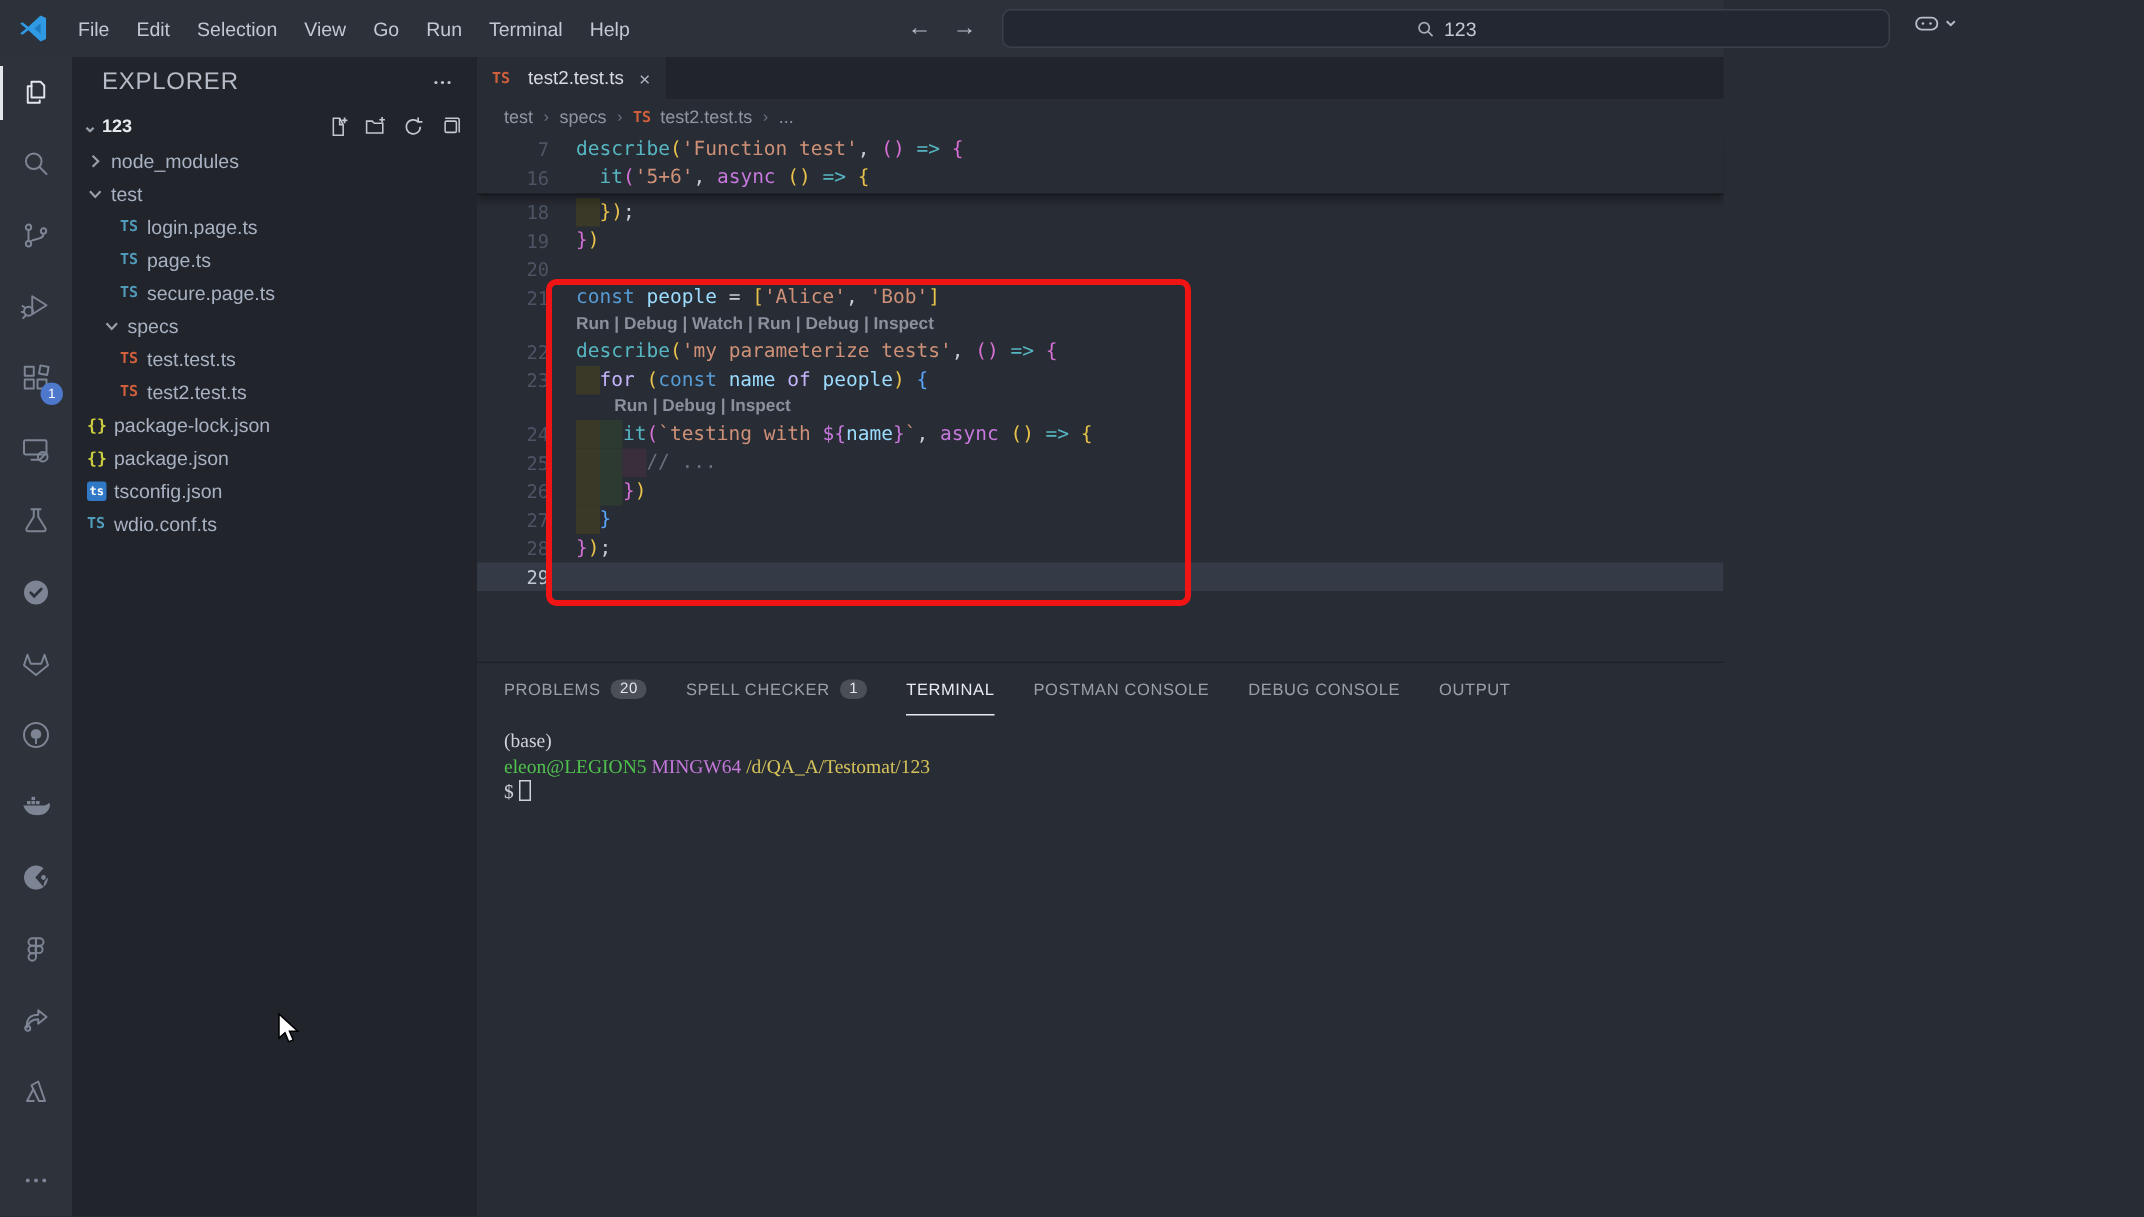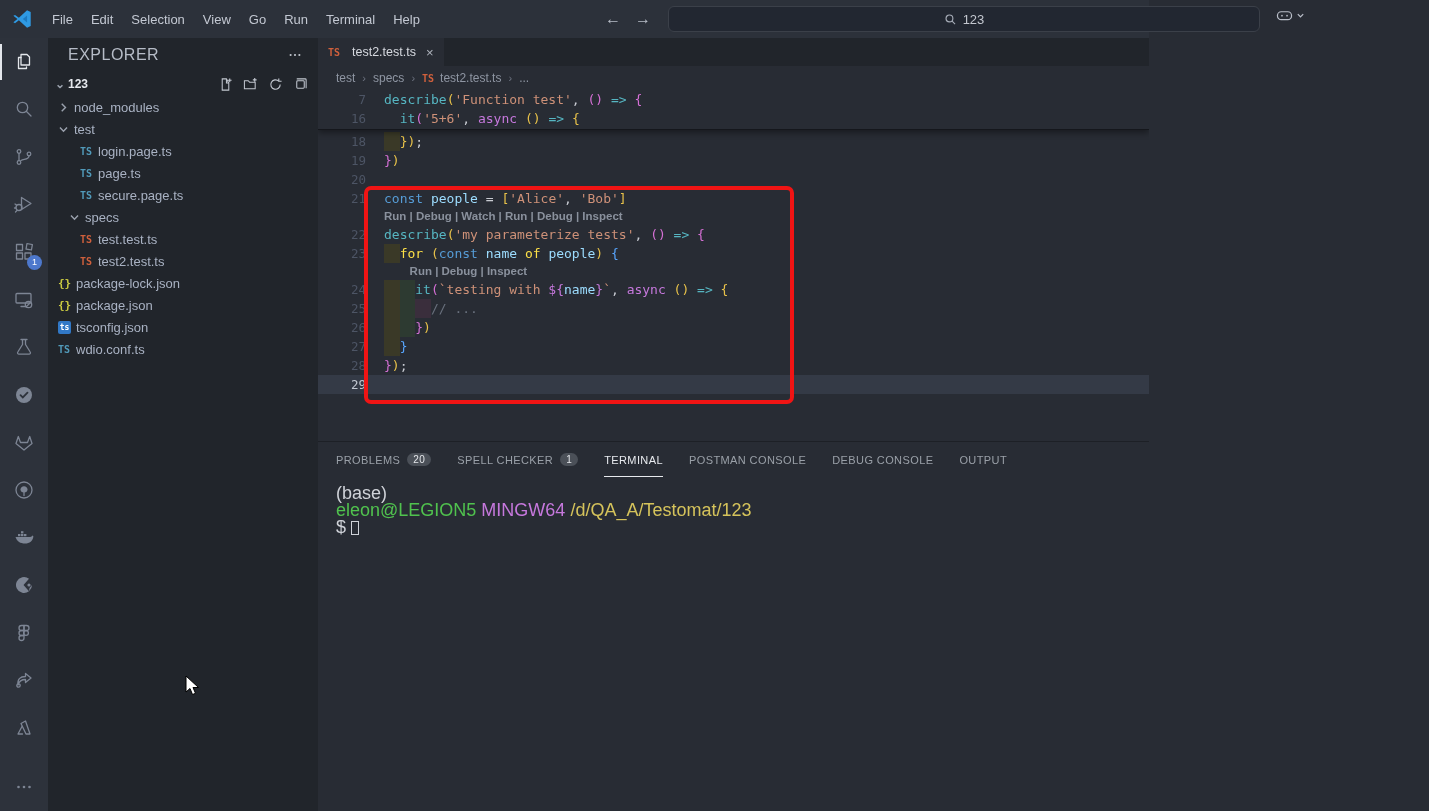--- a/index.html
+++ b/index.html
@@ -64,36 +64,36 @@
             box-shadow:0 3px 6px rgba(0,0,0,.38); padding-bottom:1px; }
   .line { position:relative; height:19px; line-height:19px; display:flex; white-space:pre; }
   .line.current { background:#343a46; }
   .gutter { width:48px; flex:0 0 auto; text-align:right; padding-right:0; color:#4d5565; font-size:12.5px; }
   .codebody { padding-left:18px; }
   .line.current .gutter { color:#c2c8d2; }
   .lens-row { height:17px; line-height:17px; display:flex; }
   .lens { padding-left:18px; font-family:"Liberation Sans",sans-serif; font-size:11.5px; color:#8a919d;font-weight:bold; }
   .iblock { display:inline-block; width:2ch; height:19px; vertical-align:top; }
   .ib-a { background:#3a3927; } .ib-b { background:#2d3a31; } .ib-c { background:#3a2e3c; }
-  .tk-fn{color:#56b6c2} .tk-kw{color:#569cd6} .tk-kwp{color:#c678dd} .tk-kwr{color:#fde047}
+  .tk-fn{color:#56b6c2} .tk-kw{color:#569cd6} .tk-kwp{color:#c678dd} .tk-kwr{color:#c4b5fd}
   .tk-var{color:#9cdcfe} .tk-str{color:#ce9178} .tk-cm{color:#69707d} .tk-pl{color:#c9ccd3}
   .tk-arrow{color:#56b6c2} .tk-tpl{color:#c678dd}
   .tk-b1{color:#e8c24a} .tk-b2{color:#d670d6} .tk-b3{color:#58a6ff}
   .red-box { position:absolute; z-index:5; left:46px; top:96px; width:430px; height:218px;
              border:4px solid #f01414; border-radius:7px; pointer-events:none; }
 
   
   .panel { flex:1; background:#282c34; border-top:1px solid #1d2026; }
   .panel-tabs { height:35px; display:flex; align-items:center; gap:26px; padding-left:18px; }
   .panel-tab { display:flex; align-items:center; gap:7px; font-size:11px; letter-spacing:.4px; color:#9aa0a8;
                height:100%; }
   .panel-tab.active { color:#e7eaee; box-shadow:inset 0 -1px 0 #e7eaee; }
   .pbadge { background:#4b5058; color:#e4e6ea; font-size:10px; border-radius:9px; padding:1px 6px; min-width:16px;
             text-align:center; }
-  .terminal { padding:8px 0 0 18px; font-family:Liberation Sans, sans-serif; font-size:18px; line-height:17px;
+  .terminal { padding:8px 0 0 18px; font-family:Liberation Serif, serif; font-size:13px; line-height:17px;
               color:#cfd2d8; }
   .t-green{color:#50c24e} .t-mag{color:#c678dd} .t-yel{color:#d5c35b}
   .t-cursor { display:inline-block; width:8px; height:14px; border:1px solid #cfd2d8; vertical-align:-2px; }
 
   .mouse-cursor { position:absolute; left:137px; top:637px; z-index:9; }
   svg { display:block; }
 </style>
 </head>
 <body>
 

